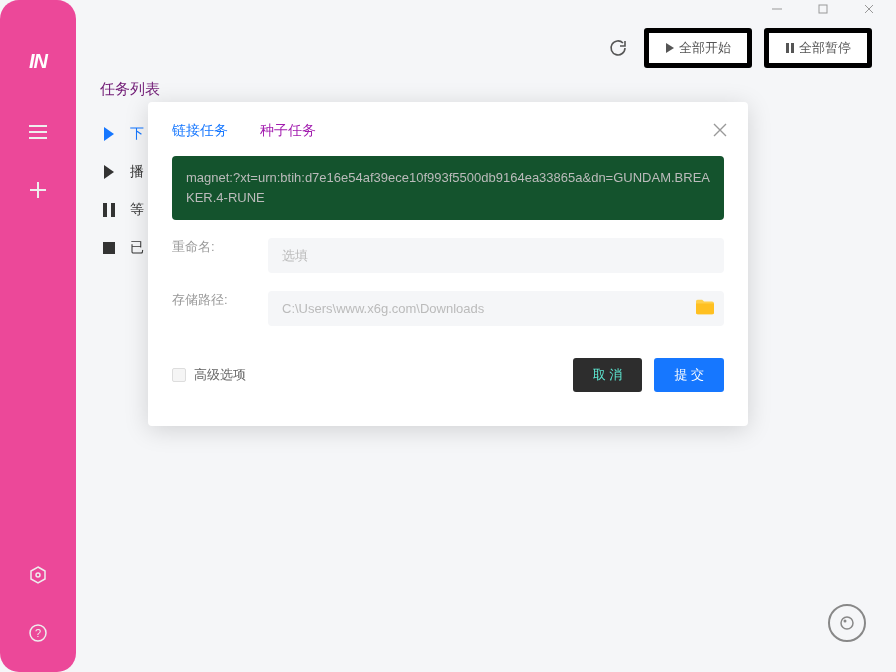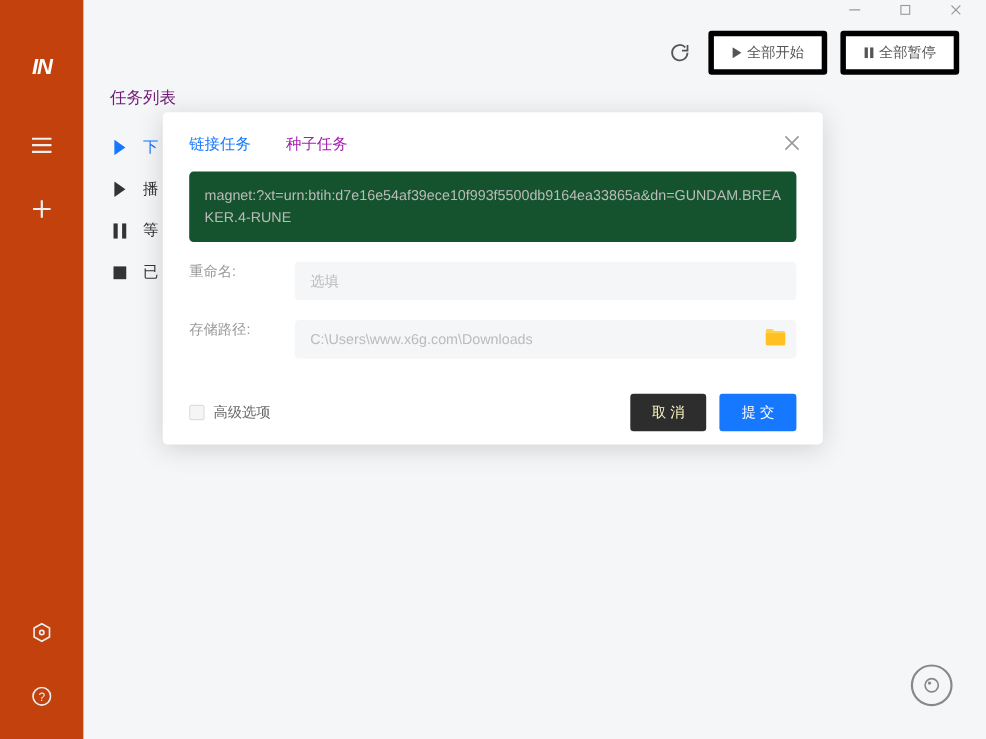--- a/index.html
+++ b/index.html
@@ -1,18 +1,18 @@
 <!DOCTYPE html>
 <html><head>
   <meta charset="utf-8">
   <style>
     * { margin: 0; padding: 0; box-sizing: border-box; }
     body { font-family: -apple-system, BlinkMacSystemFont, "Segoe UI", "Microsoft YaHei", sans-serif; background: #f5f6f8; width: 896px; height: 672px; overflow: hidden; position: relative; }
     
-    .sidebar { position: absolute; left: 0; top: 0; width: 76px; height: 672px; background: #c2410c; display: flex; flex-direction: column; align-items: center; padding-top: 50px; }
+    .sidebar { position: absolute; left: 0; top: 0; width: 76px; height: 672px; background: #ec4899; display: flex; flex-direction: column; align-items: center; padding-top: 50px; border-radius: 19px; }
     .logo { color: #fff; font-weight: 900; font-size: 20px; font-style: italic; letter-spacing: -1px; margin-bottom: 48px; }
     .sidebar-icon { width: 22px; height: 22px; margin-bottom: 36px; display: flex; align-items: center; justify-content: center; cursor: pointer; }
     .sidebar-spacer { flex: 1; }
     .sidebar-bottom { display: flex; flex-direction: column; align-items: center; padding-bottom: 28px; gap: 36px; }
     
     .main { position: absolute; left: 76px; top: 0; right: 0; height: 672px; background: #f5f6f8; }
     
     .titlebar { height: 18px; display: flex; justify-content: flex-end; align-items: center; padding: 0 4px; gap: 0; }
     .titlebar-btn { width: 46px; height: 18px; display: flex; align-items: center; justify-content: center; color: #8c8c8c; cursor: pointer; }
     
@@ -37,27 +37,27 @@
     .modal-body { padding: 4px 24px 4px 24px; }
     .magnet-input { width: 100%; min-height: 64px; background: #14532d; border: none; border-radius: 4px; padding: 12px 14px; font-size: 13px; color: #bbb; font-family: inherit; resize: none; line-height: 1.5; word-break: break-all; }
     
     .form-row { display: flex; align-items: flex-start; margin-top: 18px; gap: 16px; }
     .form-label { width: 80px; font-size: 13px; color: #999; flex-shrink: 0; }
     .form-input-wrap { flex: 1; position: relative; }
     .form-input { width: 100%; background: #f5f6f8; border: none; border-radius: 4px; padding: 10px 14px; font-size: 13px; color: #333; }
     .form-input::placeholder { color: #bbb; }
     .folder-icon { position: absolute; right: 10px; top: 50%; transform: translateY(-50%); cursor: pointer; }
     
-    .modal-footer { display: flex; align-items: center; justify-content: space-between; padding: 28px 24px 12px 24px; }
+    .modal-footer { display: flex; align-items: center; justify-content: space-between; padding: 28px 24px 34px 24px; }
     .adv-check { display: flex; align-items: center; gap: 8px; cursor: pointer; }
     .checkbox { width: 14px; height: 14px; border: 1px solid #ddd; border-radius: 2px; background: #f5f5f5; }
     .adv-label { font-size: 13px; color: #666; }
     .modal-actions { display: flex; gap: 12px; }
     .btn { border: none; border-radius: 3px; padding: 8px 20px; font-size: 13px; cursor: pointer; }
-    .btn-cancel { background: #2d2d2d; color: #fef9c3; }
+    .btn-cancel { background: #2d2d2d; color: #5eead4; }
     .btn-submit { background: #1677ff; color: #fff; }
     
     .float-btn { position: absolute; right: 30px; bottom: 30px; width: 38px; height: 38px; border: 2px solid #888; border-radius: 50%; display: flex; align-items: center; justify-content: center; cursor: pointer; background: transparent; }
   </style>
 </head>
 <body>
 
 <div class="sidebar">
   <div class="logo">IN</div>
   <div class="sidebar-icon">

